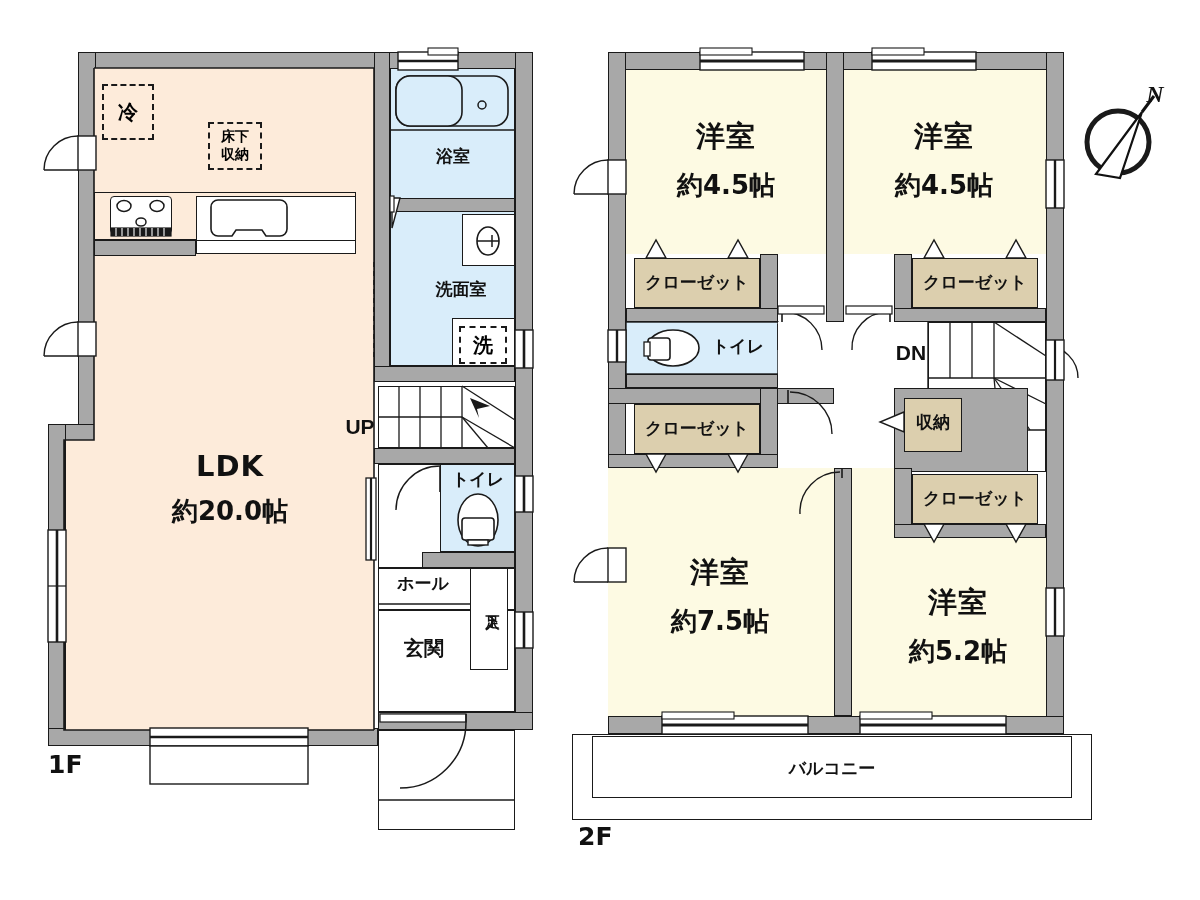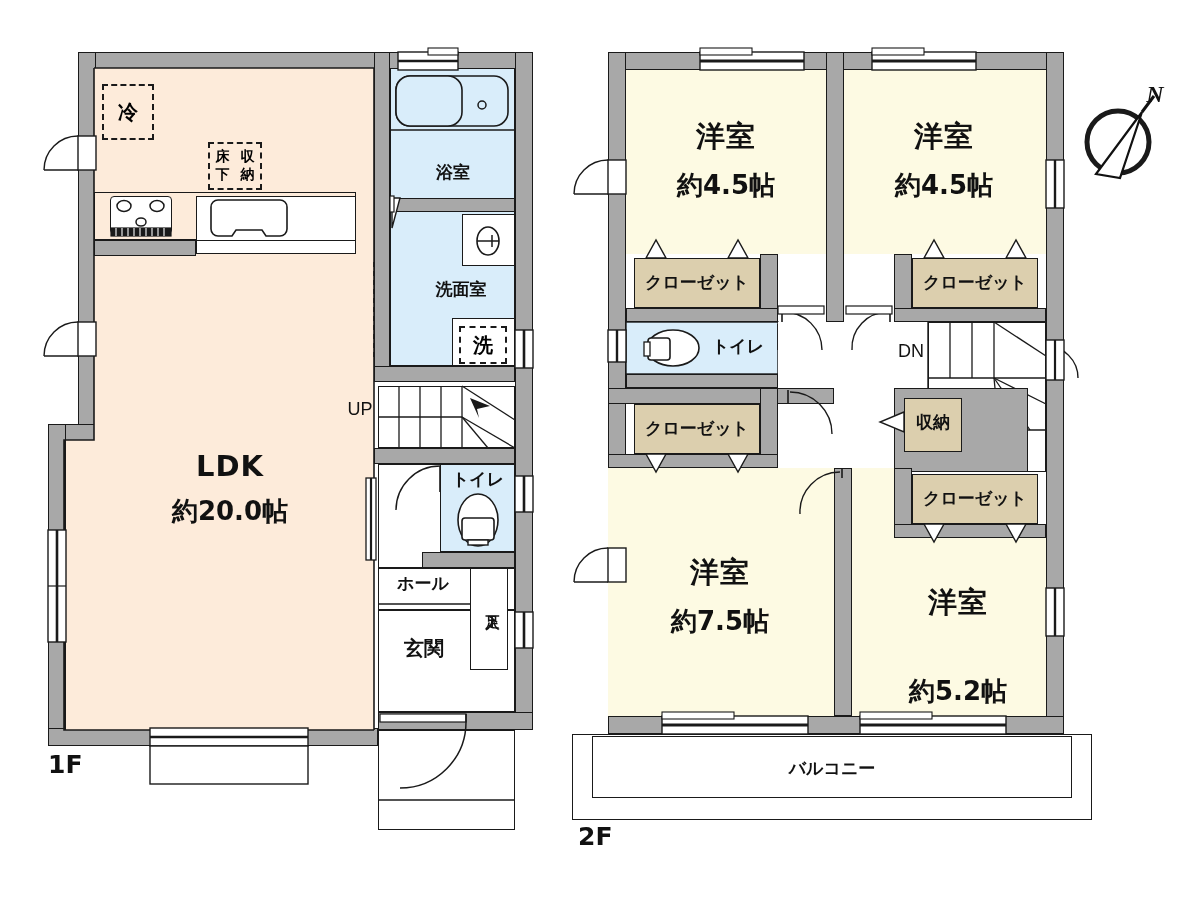--- a/index.html
+++ b/index.html
@@ -19,21 +19,21 @@
   .noborder{border:none;}
 
   .label{position:absolute;color:#111;text-align:center;white-space:nowrap;
          font-family:"DejaVu Sans","Liberation Sans",sans-serif;line-height:1;}
   .lbl-big{font-size:29px;font-weight:700;letter-spacing:1px;}
   .lbl-area{font-size:26px;font-weight:700;}
   .lbl-md{font-size:20px;font-weight:700;}
   .lbl-sm{font-size:17px;font-weight:700;}
   .lbl-xs{font-size:14px;font-weight:700;}
   .lbl-floor{font-size:25px;font-weight:700;}
-  .lbl-dn{font-size:18px;font-weight:400;font-family:"Liberation Sans",sans-serif;}
+  .lbl-dn{font-size:21px;font-weight:700;font-family:"Liberation Sans",sans-serif;}
 
   .dashbox{position:absolute;border:2.2px dashed #1a1a1a;box-sizing:border-box;
            display:flex;align-items:center;justify-content:center;text-align:center;}
   .vert-text{writing-mode:vertical-rl;text-orientation:upright;}
 
   svg.ov{position:absolute;left:0;top:0;width:1200px;height:900px;pointer-events:none;overflow:visible;}
 </style>
 </head>
 <body>
 
@@ -84,42 +84,42 @@
     </svg>
 
     <svg class="ov">
       <path d="M218,200 h62 a7,7 0 0 1 7,7 v22 a7,7 0 0 1 -7,7 h-14 l-4,-6 h-26 l-4,6 h-14 a7,7 0 0 1 -7,-7 v-22 a7,7 0 0 1 7,-7 z" fill="none" stroke="#1a1a1a" stroke-width="1.6"></path>
     </svg>
 
     <div class="dashbox" style="left:102px; top:84px; width:52px; height:56px;">
       <span class="lbl-md">冷</span>
     </div>
 
-    <div class="dashbox" style="left:208px; top:122px; width:54px; height:48px;margin-top:20px;">
+    <div class="dashbox" style="left:208px; top:122px; width:54px; height:48px;flex-direction:column;">
       <span class="lbl-xs">床下</span>
       <span class="lbl-xs">収納</span>
     </div>
 
     <div class="label lbl-big" style="left:150px; top:452px; width:160px;">LDK</div>
     <div class="label lbl-area" style="left:140px; top:498px; width:180px;">約20.0帖</div>
 
     <div class="wall" style="left:374px; top:52px; width:16px; height:330px;"></div>
     <div class="wall" style="left:374px; top:366px; width:141px; height:16px;"></div>
 
     <div class="room fill-wet" style="left:390px; top:68px; width:125px; height:132px;"></div>
     <div class="room fill-wet" style="left:390px; top:210px; width:125px; height:156px;"></div>
     <div class="wall" style="left:390px; top:198px; width:125px; height:14px;"></div>
 
     <svg class="ov">
       <rect x="396" y="76" width="112" height="50" rx="14" ry="14" fill="#d9edfa" stroke="#1a1a1a" stroke-width="1.6"></rect>
       <rect x="396" y="76" width="66" height="50" rx="14" ry="14" fill="#d9edfa" stroke="#1a1a1a" stroke-width="1.6"></rect>
       <circle cx="482" cy="105" r="4" fill="none" stroke="#1a1a1a" stroke-width="1.5"></circle>
       <line x1="390" y1="130" x2="515" y2="130" stroke="#1a1a1a" stroke-width="1.4"></line>
     </svg>
-    <div class="label lbl-sm" style="left:400px; top:164px; width:106px;">浴室</div>
+    <div class="label lbl-sm" style="left:400px; top:148px; width:106px;">浴室</div>
 
     <svg class="ov">
       <path d="M392,198 L392,228 L400,198 Z" fill="#fff" stroke="#1a1a1a" stroke-width="1.4"></path>
       <rect x="390" y="196" width="4" height="16" fill="#fff" stroke="#1a1a1a" stroke-width="1.2"></rect>
     </svg>
 
     <div class="thin" style="left:462px; top:214px; width:53px; height:52px; background:#fff;"></div>
     <svg class="ov">
       <ellipse cx="488" cy="241" rx="11" ry="14" fill="none" stroke="#1a1a1a" stroke-width="1.6"></ellipse>
       <line x1="477" y1="241" x2="499" y2="241" stroke="#1a1a1a" stroke-width="1.5"></line>
@@ -139,21 +139,21 @@
         <line x1="420" y1="386" x2="420" y2="448"></line>
         <line x1="441" y1="386" x2="441" y2="448"></line>
         <line x1="462" y1="386" x2="462" y2="448"></line>
         <line x1="378" y1="417" x2="462" y2="417"></line>
         <line x1="462" y1="386" x2="515" y2="420"></line>
         <line x1="462" y1="417" x2="515" y2="448"></line>
         <line x1="462" y1="417" x2="488" y2="448"></line>
       </g>
       <path d="M470,398 l20,8 l-13,3 l2,9 z" fill="#1a1a1a"></path>
     </svg>
-    <div class="label lbl-dn" style="left:344px; top:400px; width:32px;">UP</div>
+    <div class="label lbl-dn" style="left:344px; top:416px; width:32px;">UP</div>
     <div class="wall" style="left:374px; top:448px; width:141px; height:16px;"></div>
 
     <div class="thin fill-white" style="left:378px; top:464px; width:137px; height:104px;"></div>
     <div class="room fill-wet" style="left:440px; top:464px; width:75px; height:88px;"></div>
     <div class="label lbl-sm" style="left:442px; top:471px; width:72px;">トイレ</div>
     <svg class="ov">
       <ellipse cx="478" cy="520" rx="20" ry="26" fill="#fff" stroke="#1a1a1a" stroke-width="1.6"></ellipse>
       <rect x="462" y="518" width="32" height="22" rx="3" fill="#fff" stroke="#1a1a1a" stroke-width="1.6"></rect>
       <rect x="468" y="540" width="20" height="5" fill="#fff" stroke="#1a1a1a" stroke-width="1.4"></rect>
 
@@ -319,21 +319,21 @@
     <div class="label lbl-area" style="left:650px; top:608px; width:140px;">約7.5帖</div>
 
     <div class="room fill-closet" style="left:912px; top:474px; width:126px; height:50px;"></div>
     <div class="label lbl-sm" style="left:912px; top:490px; width:126px;">クローゼット</div>
     <div class="wall" style="left:894px; top:468px; width:18px; height:64px;"></div>
     <div class="wall" style="left:894px; top:524px; width:152px; height:14px;"></div>
 
     <div class="room fill-room" style="left:852px; top:538px; width:194px; height:178px;border:none;"></div>
     <div class="room fill-room" style="left:852px; top:468px; width:42px; height:70px;border:none;"></div>
     <div class="label lbl-big" style="left:898px; top:588px; width:120px;">洋室</div>
-    <div class="label lbl-area" style="left:888px; top:638px; width:140px;margin-top:40px;">約5.2帖</div>
+    <div class="label lbl-area" style="left:888px; top:638px; width:140px;">約5.2帖</div>
 
     <svg class="ov">
       <g fill="#fff" stroke="#1a1a1a" stroke-width="1.4">
         <path d="M646,258 l10,-18 l10,18 z"></path>
         <path d="M728,258 l10,-18 l10,18 z"></path>
         <path d="M924,258 l10,-18 l10,18 z"></path>
         <path d="M1006,258 l10,-18 l10,18 z"></path>
         <path d="M646,454 l10,18 l10,-18 z"></path>
         <path d="M728,454 l10,18 l10,-18 z"></path>
         <path d="M924,524 l10,18 l10,-18 z"></path>

